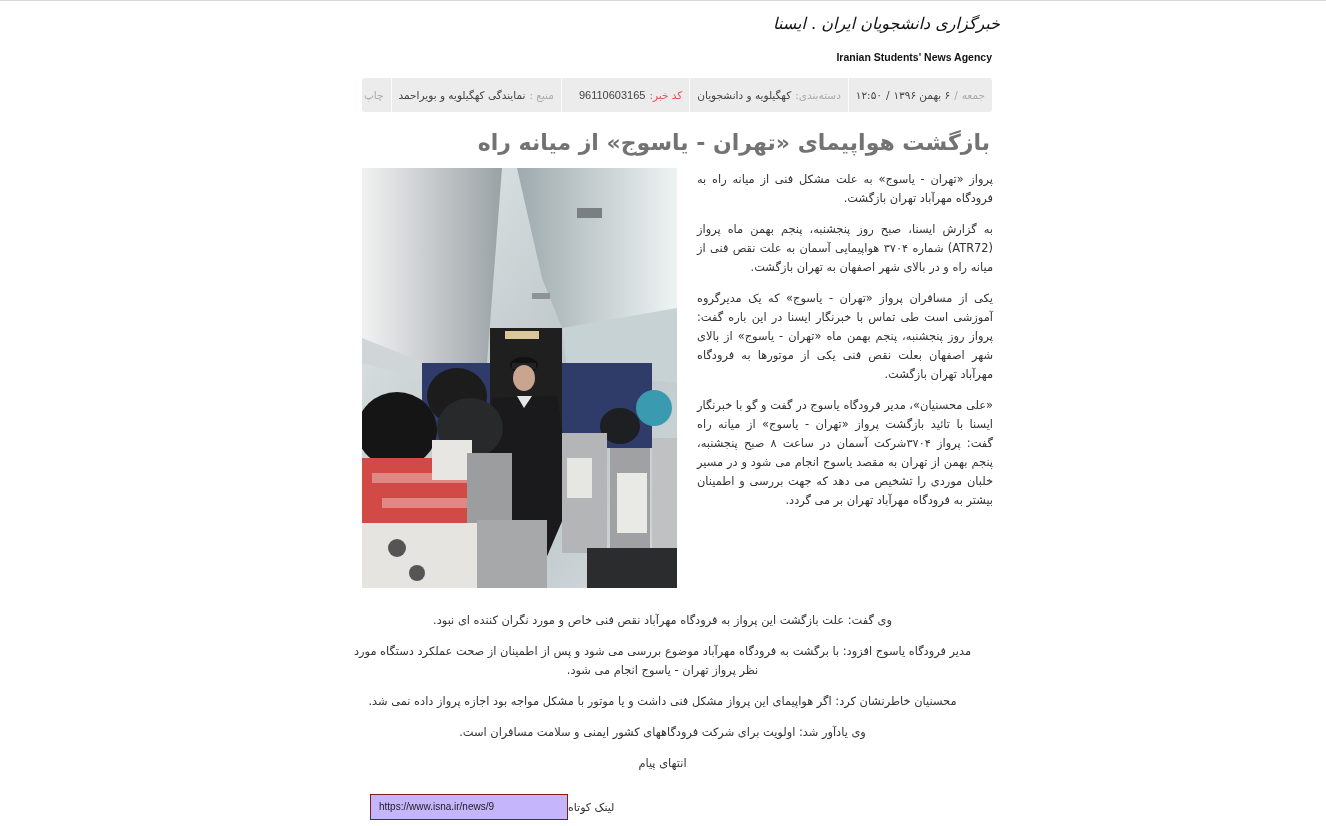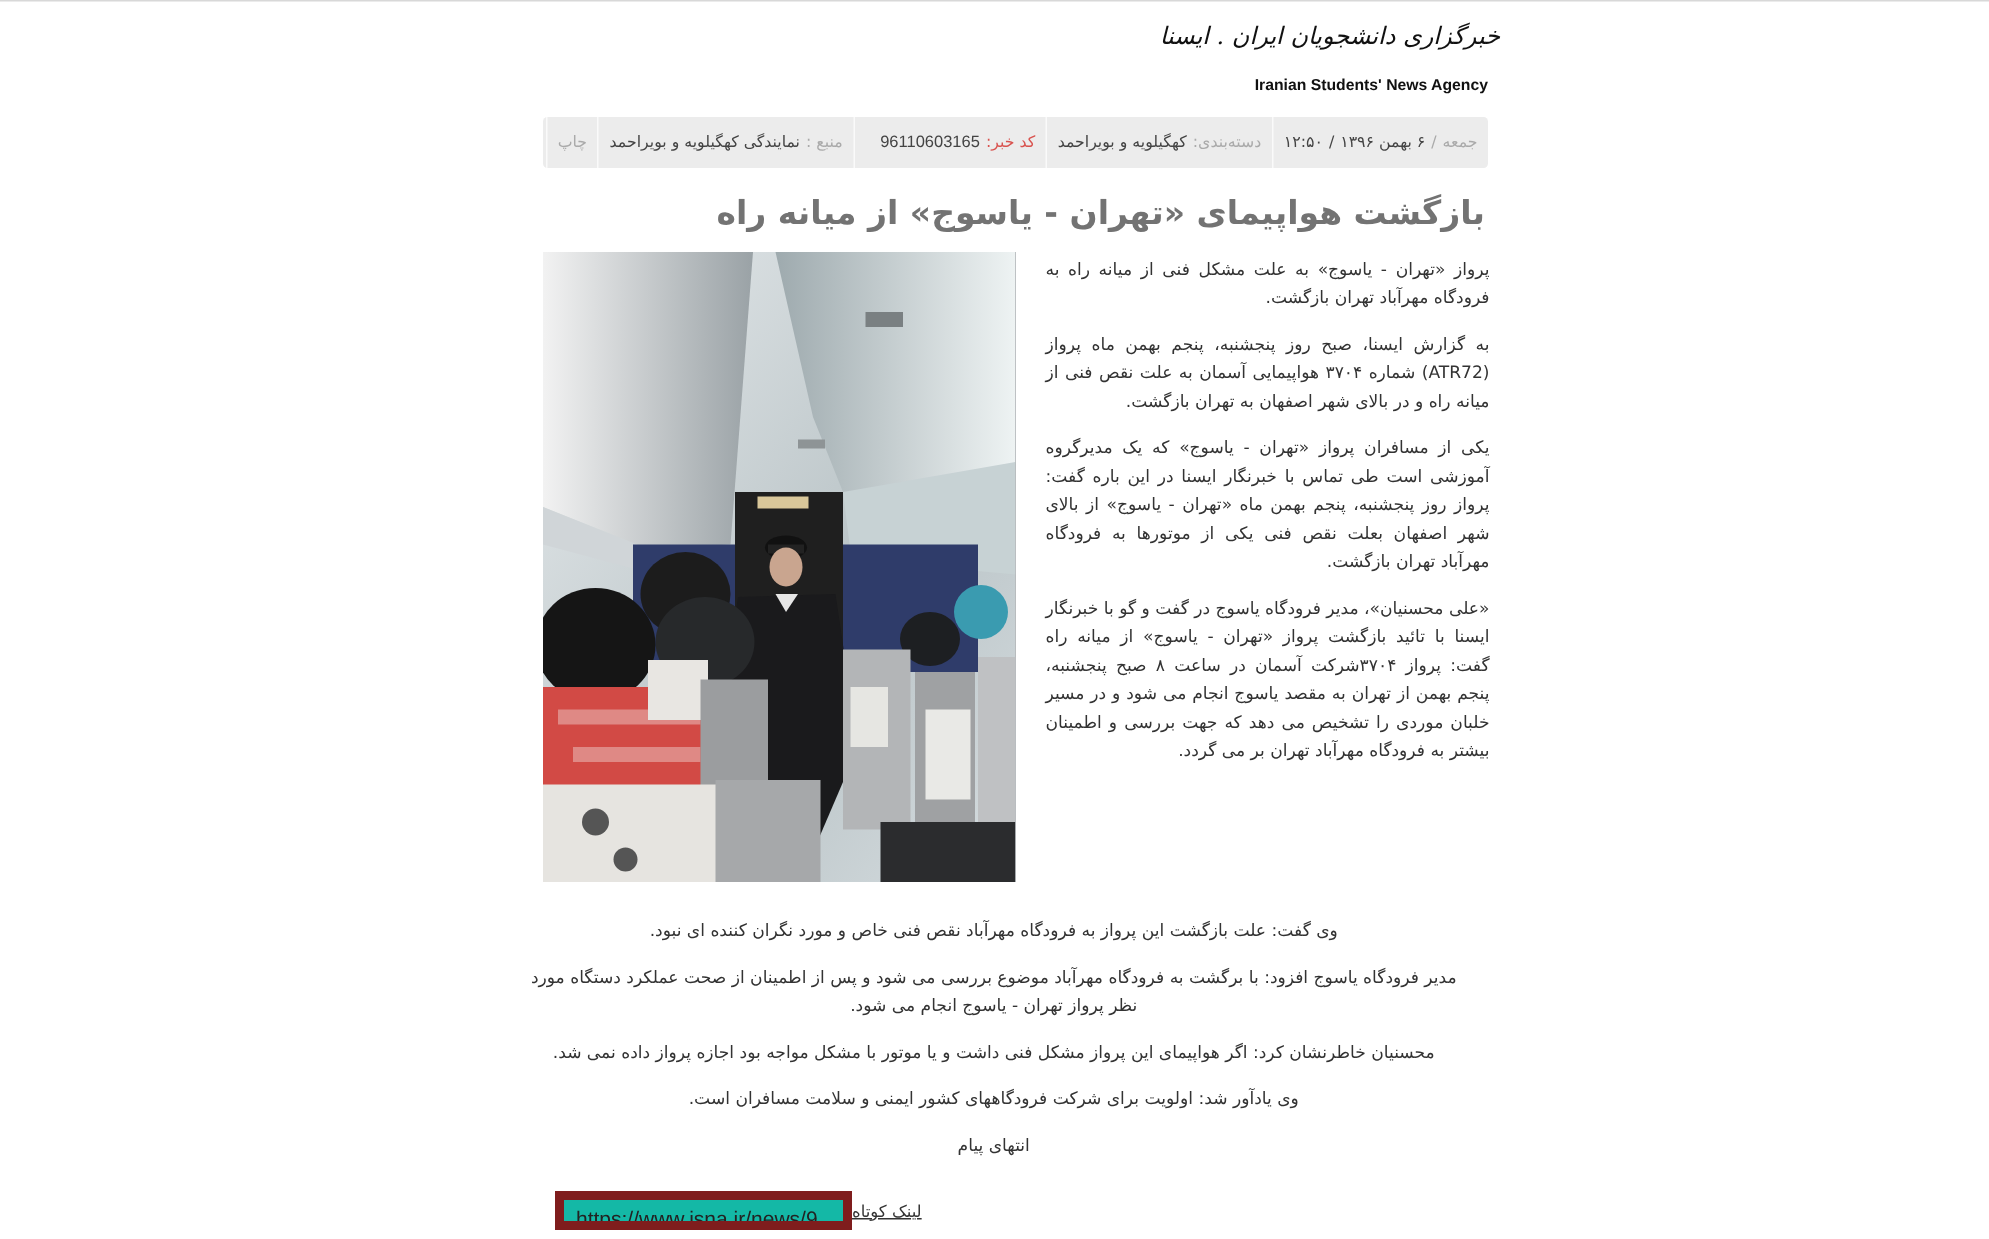--- a/index.html
+++ b/index.html
@@ -30,21 +30,21 @@
 
     
     .body-col { position: absolute; left: 697px; top: 170px; width: 296px; direction: rtl; text-align: justify; font-size: 11.4px; line-height: 19px; color: #333; }
     .body-col p { margin-bottom: 12px; }
     .body-wide { position: absolute; left: 347px; top: 611px; width: 631px; direction: rtl; text-align: center; font-size: 11.4px; line-height: 19px; color: #333; }
     .body-wide p { margin-bottom: 12px; }
 
     
     .short-link-row { position: absolute; left: 362px; top: 794px; width: 300px; height: 26px; direction: rtl; display: flex; align-items: center; justify-content: flex-end; }
     .short-link-label { font-size: 11px; color: #333; margin-left: 8px; order: 2; }
-    .short-link-input { order: 1; direction: ltr; width: 198px; height: 26px; background: #14b8a6; border: 6px solid #7f1d1d; font-family: "Liberation Sans", sans-serif; font-size: 14px; color: #222; padding: 0 8px; line-height: 24px; overflow: hidden; white-space: nowrap; }
+    .short-link-input { order: 1; direction: ltr; width: 198px; height: 26px; background: #c4b5fd; border: 1px solid #7f1d1d; font-family: "Liberation Sans", sans-serif; font-size: 10px; color: #222; padding: 0 8px; line-height: 24px; overflow: hidden; white-space: nowrap; }
     .short-link-wrap { display: flex; flex-direction: row-reverse; align-items: center; position: absolute; left: 0; top: 0; }
   </style>
 </head>
 <body>
 
 <div class="top-rule"></div>
 
 <div class="logo">
   <div class="logo-fa">خبرگزاری دانشجویان ایران . ایسنا</div>
   <div class="logo-en">Iranian Students' News Agency</div>
@@ -58,21 +58,21 @@
     <span class="gap"></span>
     <span class="dark">۶ بهمن ۱۳۹۶</span>
     <span class="gap"></span>
     <span class="dark">/</span>
     <span class="gap"></span>
     <span class="dark">۱۲:۵۰</span>
   </div>
   <div class="meta-cell">
     <span class="muted">دسته‌بندی:</span>
     <span class="gap"></span>
-    <span class="dark">کهگیلویه و بویراحمد</span>
+    <span class="dark">کهگیلویه و دانشجویان</span>
   </div>
   <div class="meta-cell">
     <span class="red">کد خبر:</span>
     <span class="gap"></span>
     <span class="dark" style="font-family:'Liberation Sans',sans-serif;font-size:11px;margin-left:10px;">96110603165</span>
   </div>
   <div class="meta-cell">
     <span class="muted">منبع :</span>
     <span class="gap"></span>
     <span class="dark">نمایندگی کهگیلویه و بویراحمد</span>
@@ -159,17 +159,17 @@
 <div class="body-wide">
   <p>وی گفت: علت بازگشت این پرواز به فرودگاه مهرآباد نقص فنی خاص و مورد نگران کننده ای نبود.</p>
   <p>مدیر فرودگاه یاسوج افزود: با برگشت به فرودگاه مهرآباد موضوع بررسی می شود و پس از اطمینان از صحت عملکرد دستگاه مورد نظر پرواز تهران - یاسوج انجام می شود.</p>
   <p>محسنیان خاطرنشان کرد: اگر هواپیمای این پرواز مشکل فنی داشت و یا موتور با مشکل مواجه بود اجازه پرواز داده نمی شد.</p>
   <p>وی یادآور شد: اولویت برای شرکت فرودگاههای کشور ایمنی و سلامت مسافران است.</p>
   <p>انتهای پیام</p>
 </div>
 
 <div class="short-link-row">
   <div class="short-link-wrap">
-    <span class="short-link-label" style="margin-left:0;margin-right:0;padding:0 0 0 0;text-decoration:underline;">لینک کوتاه</span>
+    <span class="short-link-label" style="margin-left:0;margin-right:0;padding:0 0 0 0;">لینک کوتاه</span>
     <span style="display:inline-block;width:8px;"></span>
     <div class="short-link-input">https://www.isna.ir/news/9</div>
   </div>
 </div>
 
 </body></html>

